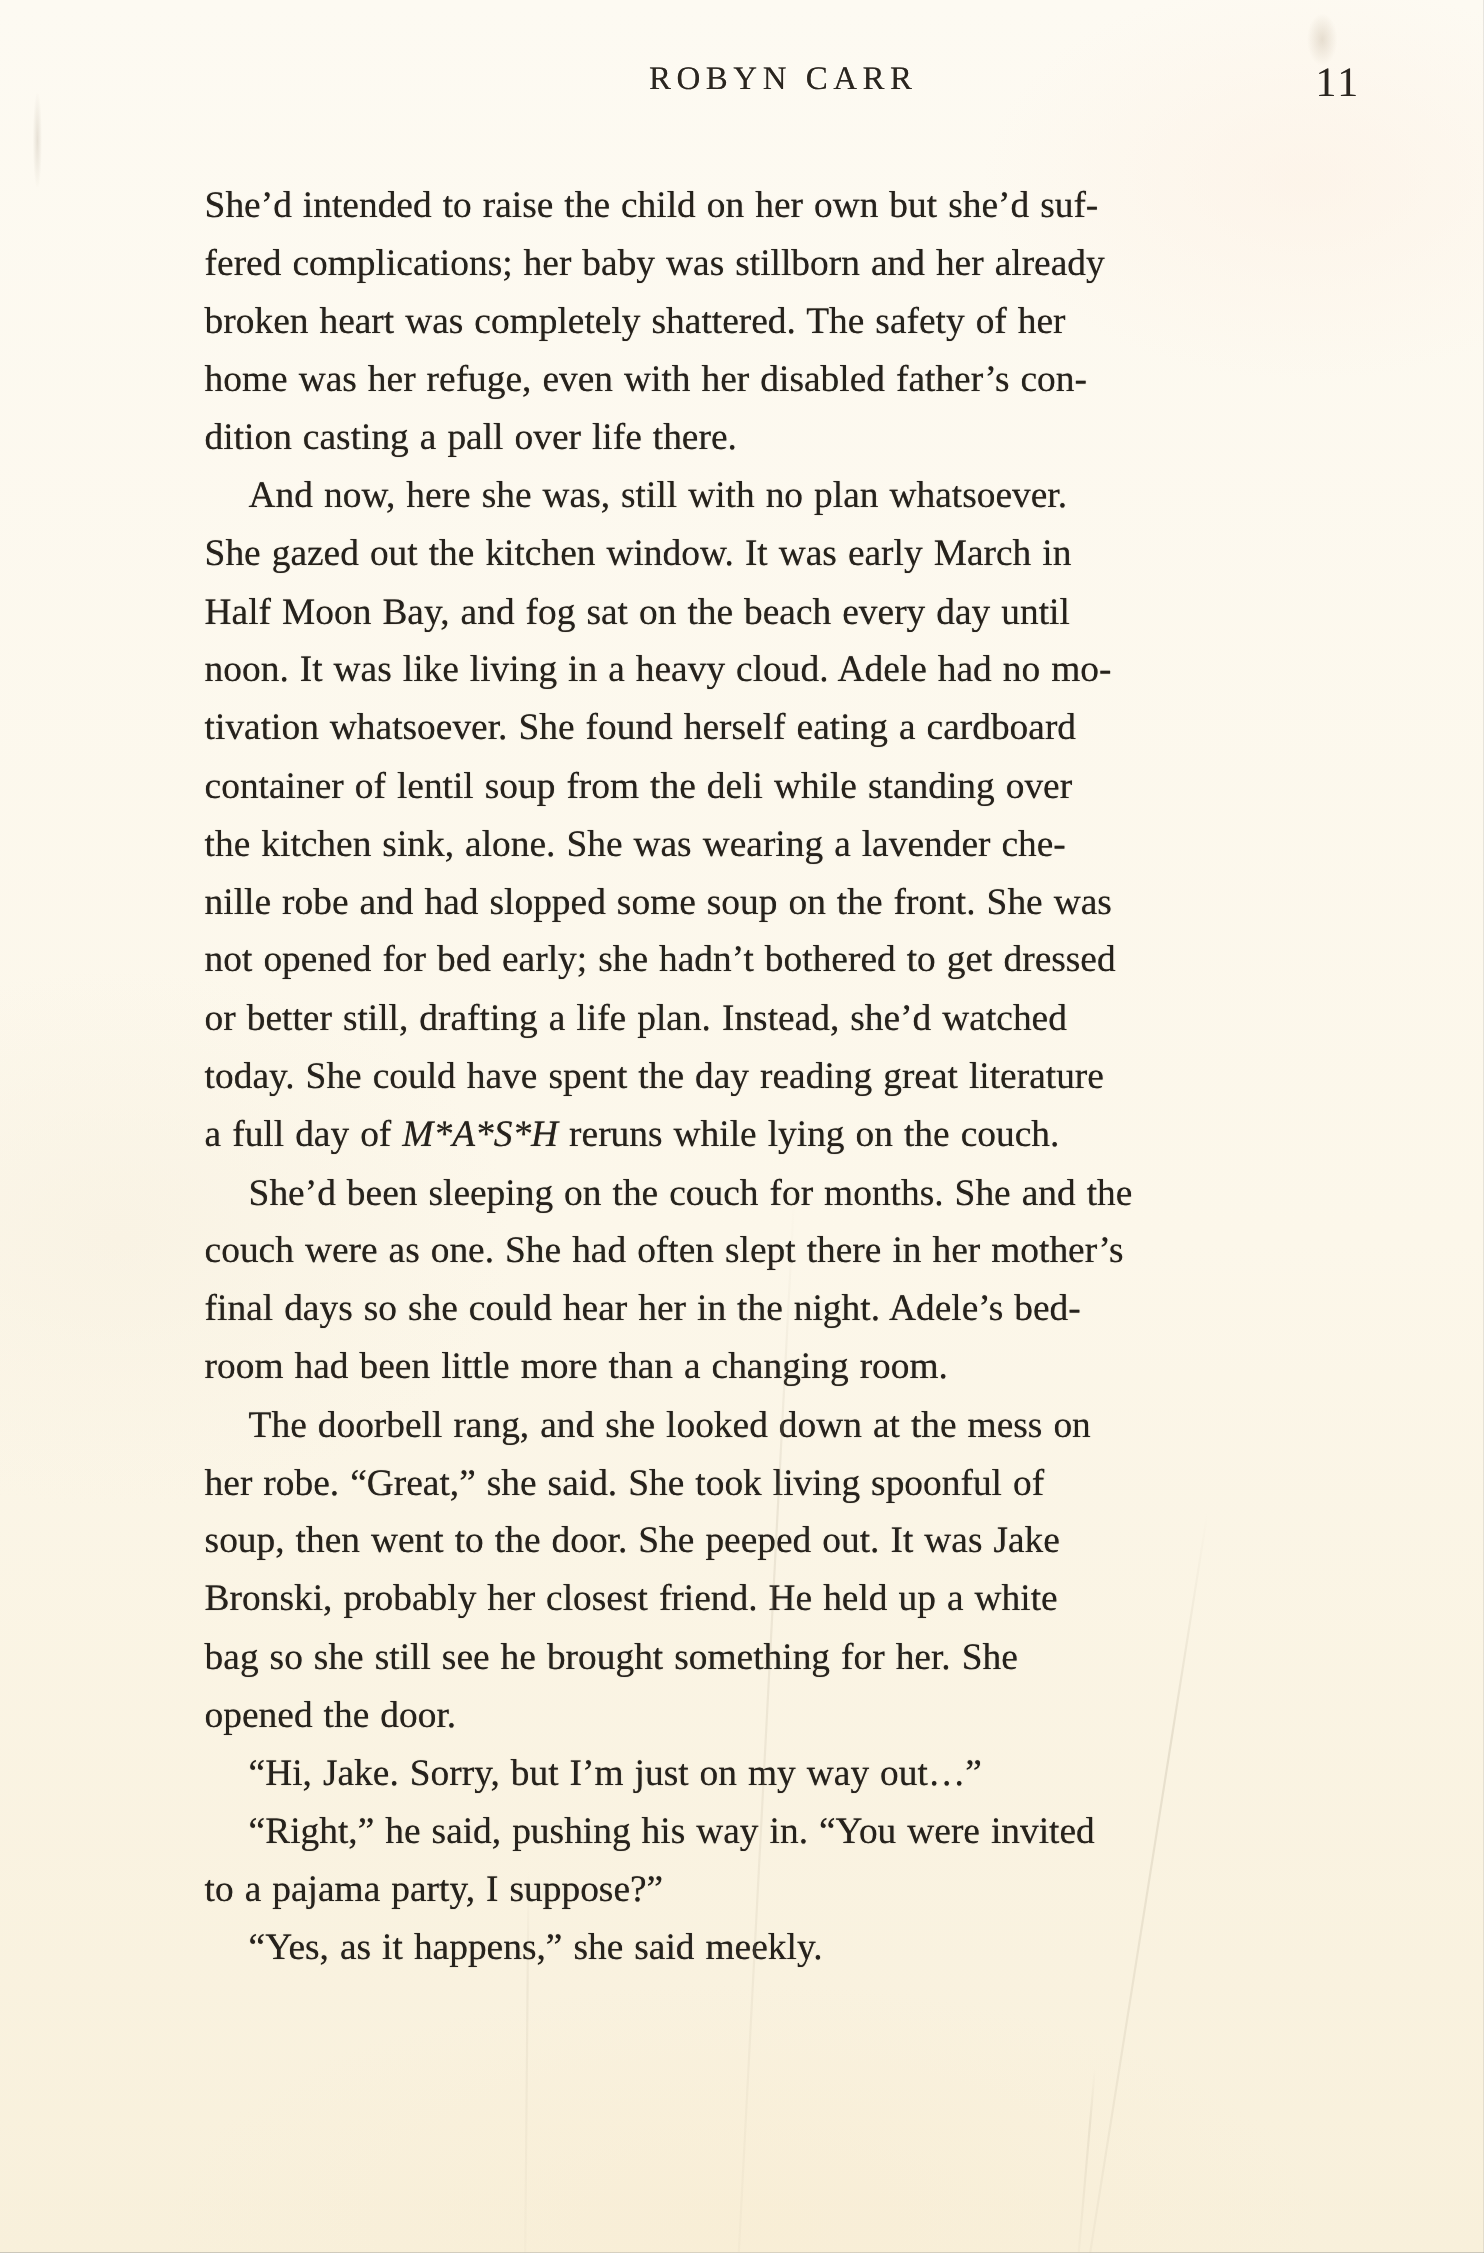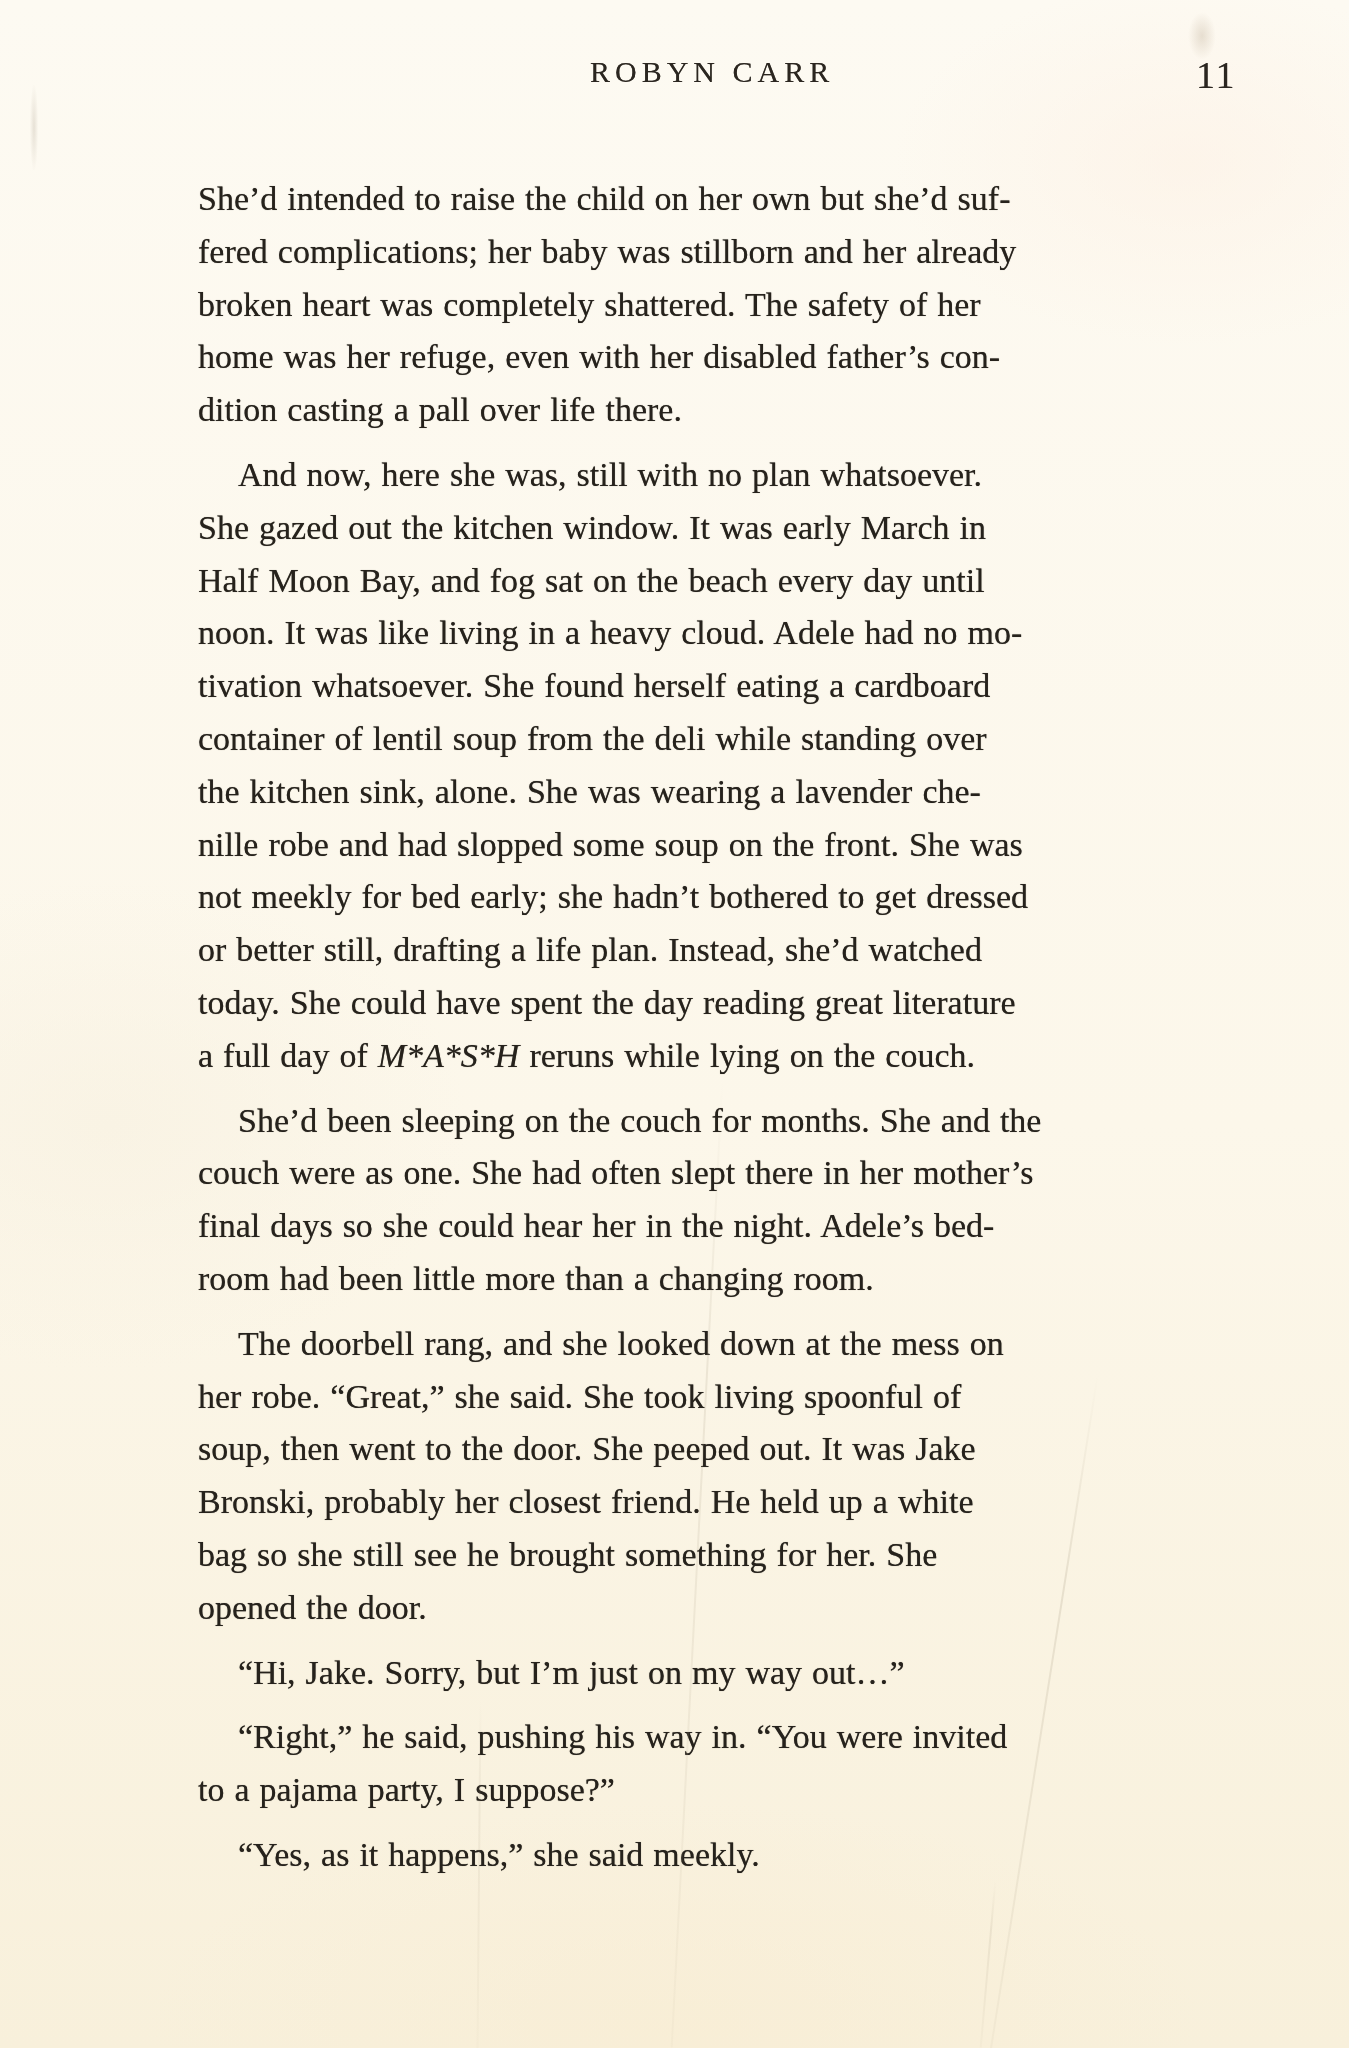--- a/index.html
+++ b/index.html
@@ -41,21 +41,21 @@
   .body-text {
     position: absolute;
     top: 161px;
     left: 186px;
     width: 1100px;
     font-size: 34px;
     line-height: 52.8px;
     word-spacing: 1.5px;
     text-shadow: 0 0 0.7px rgba(38,34,28,0.72);
   }
-  .paragraph { margin: 12px; }
+  .paragraph { margin: 0; }
   .line { white-space: pre; }
   .line.indent { padding-left: 40px; }
   .line i { font-style: italic; }
 
   
   .crease {
     position: absolute;
     width: 2px;
     pointer-events: none;
     background: linear-gradient(180deg,
@@ -102,21 +102,21 @@
       </div>
       <div class="paragraph">
         <div class="line indent">And now, here she was, still with no plan whatsoever.</div>
         <div class="line">She gazed out the kitchen window. It was early March in</div>
         <div class="line">Half Moon Bay, and fog sat on the beach every day until</div>
         <div class="line">noon. It was like living in a heavy cloud. Adele had no mo-</div>
         <div class="line">tivation whatsoever. She found herself eating a cardboard</div>
         <div class="line">container of lentil soup from the deli while standing over</div>
         <div class="line">the kitchen sink, alone. She was wearing a lavender che-</div>
         <div class="line">nille robe and had slopped some soup on the front. She was</div>
-        <div class="line">not meekly for bed early; she hadn’t bothered to get dressed</div>
+        <div class="line">not opened for bed early; she hadn’t bothered to get dressed</div>
         <div class="line">or better still, drafting a life plan. Instead, she’d watched</div>
         <div class="line">today. She could have spent the day reading great literature</div>
         <div class="line"><span>a full day of </span><i>M*A*S*H</i><span> reruns while lying on the couch.</span></div>
       </div>
       <div class="paragraph">
         <div class="line indent">She’d been sleeping on the couch for months. She and the</div>
         <div class="line">couch were as one. She had often slept there in her mother’s</div>
         <div class="line">final days so she could hear her in the night. Adele’s bed-</div>
         <div class="line">room had been little more than a changing room.</div>
       </div>

